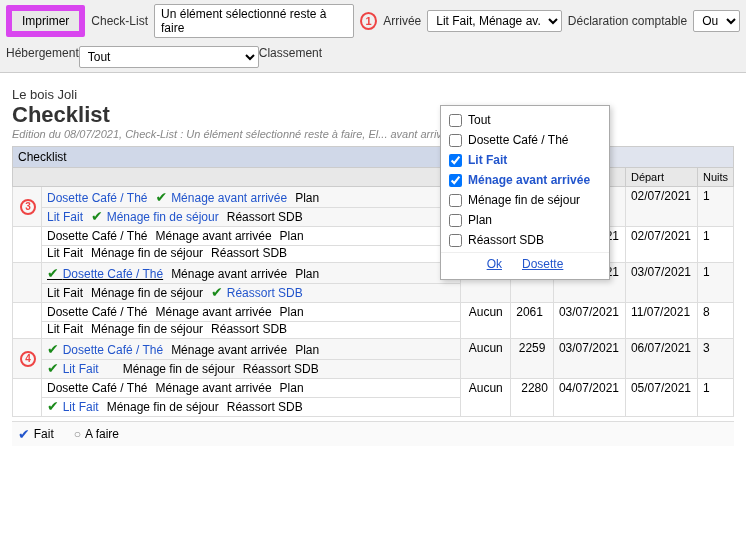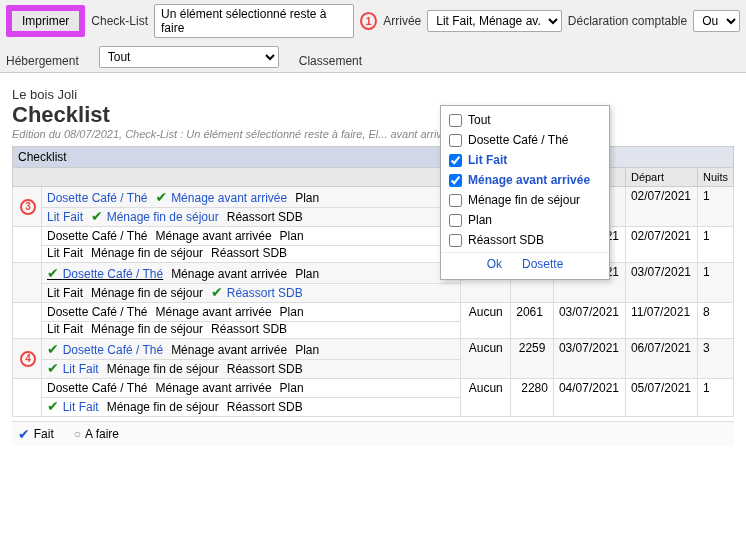--- a/index.html
+++ b/index.html
@@ -16,23 +16,23 @@
       flex-wrap: wrap;
     }
     .toolbar-row1 {
       display: flex;
       align-items: center;
       width: 100%;
       gap: 6px;
     }
     .toolbar-row2 {
       display: flex;
-      align-items: flex-end;
+      align-items: flex-start;
       width: 100%;
-      gap: 20px;
+      gap: 0;
       margin-top: 2px;
     }
     .btn-print {
       background: #e8e8e8;
       border: 6px solid #d946ef;
       padding: 3px 10px;
       cursor: pointer;
       font-size: 12px;
       border-radius: 2px;
     }
@@ -178,20 +178,21 @@
       padding: 4px 8px;
       border-top: 1px solid #eee;
       margin-top: 2px;
     }
     .dropdown-actions button {
       background: none;
       border: none;
       cursor: pointer;
       font-size: 12px;
       color: #2255cc;
+      text-decoration: underline;
     }
 
     .legend-row {
       display: flex;
       gap: 20px;
       padding: 4px 6px;
       border-top: 1px solid #ddd;
       background: #fafafa;
     }
     .legend-item {
@@ -303,21 +304,21 @@
         <tr class="row-even">
           <td rowspan="2" style="width:20px; vertical-align:middle; text-align:center;"><span class="circle-num">4</span></td>
           <td style="min-width: 320px;"><span style="margin-right: 8px; white-space: nowrap;"><span class="check-icon">✔ </span><span style="color: rgb(34, 85, 204);">Dosette Café / Thé</span></span><span style="margin-right: 8px; white-space: nowrap;"><span>Ménage avant arrivée</span></span><span style="margin-right: 8px; white-space: nowrap;"><span>Plan</span></span></td>
           <td rowspan="2" style="text-align: center;">Aucun</td>
           <td rowspan="2" style="text-align: center;">2259</td>
           <td rowspan="2">03/07/2021</td>
           <td rowspan="2">06/07/2021</td>
           <td rowspan="2">3</td>
         </tr>
         <tr class="row-even sub-row">
-          <td><span style="margin-right: 8px; white-space: nowrap;"><span class="check-icon">✔ </span><span style="color: rgb(34, 85, 204);">Lit Fait</span></span><span style="margin-right: 8px; white-space: nowrap;"><span>Ménage fin de séjour</span></span><span style="margin-right: 8px; white-space: nowrap;"><span>Réassort SDB</span></span></td>
+          <td><span style="margin-right: 24px; white-space: nowrap;"><span class="check-icon">✔ </span><span style="color: rgb(34, 85, 204);">Lit Fait</span></span><span style="margin-right: 8px; white-space: nowrap;"><span>Ménage fin de séjour</span></span><span style="margin-right: 8px; white-space: nowrap;"><span>Réassort SDB</span></span></td>
         </tr>
         <tr class="row-odd">
           <td rowspan="2" style="width:20px; vertical-align:middle; text-align:center;"></td>
           <td style="min-width: 320px;"><span style="margin-right: 8px; white-space: nowrap;"><span>Dosette Café / Thé</span></span><span style="margin-right: 8px; white-space: nowrap;"><span>Ménage avant arrivée</span></span><span style="margin-right: 8px; white-space: nowrap;"><span>Plan</span></span></td>
           <td rowspan="2" style="text-align: center;">Aucun</td>
           <td rowspan="2" style="text-align: center; padding-left: 10px;">2280</td>
           <td rowspan="2">04/07/2021</td>
           <td rowspan="2">05/07/2021</td>
           <td rowspan="2">1</td>
         </tr>

